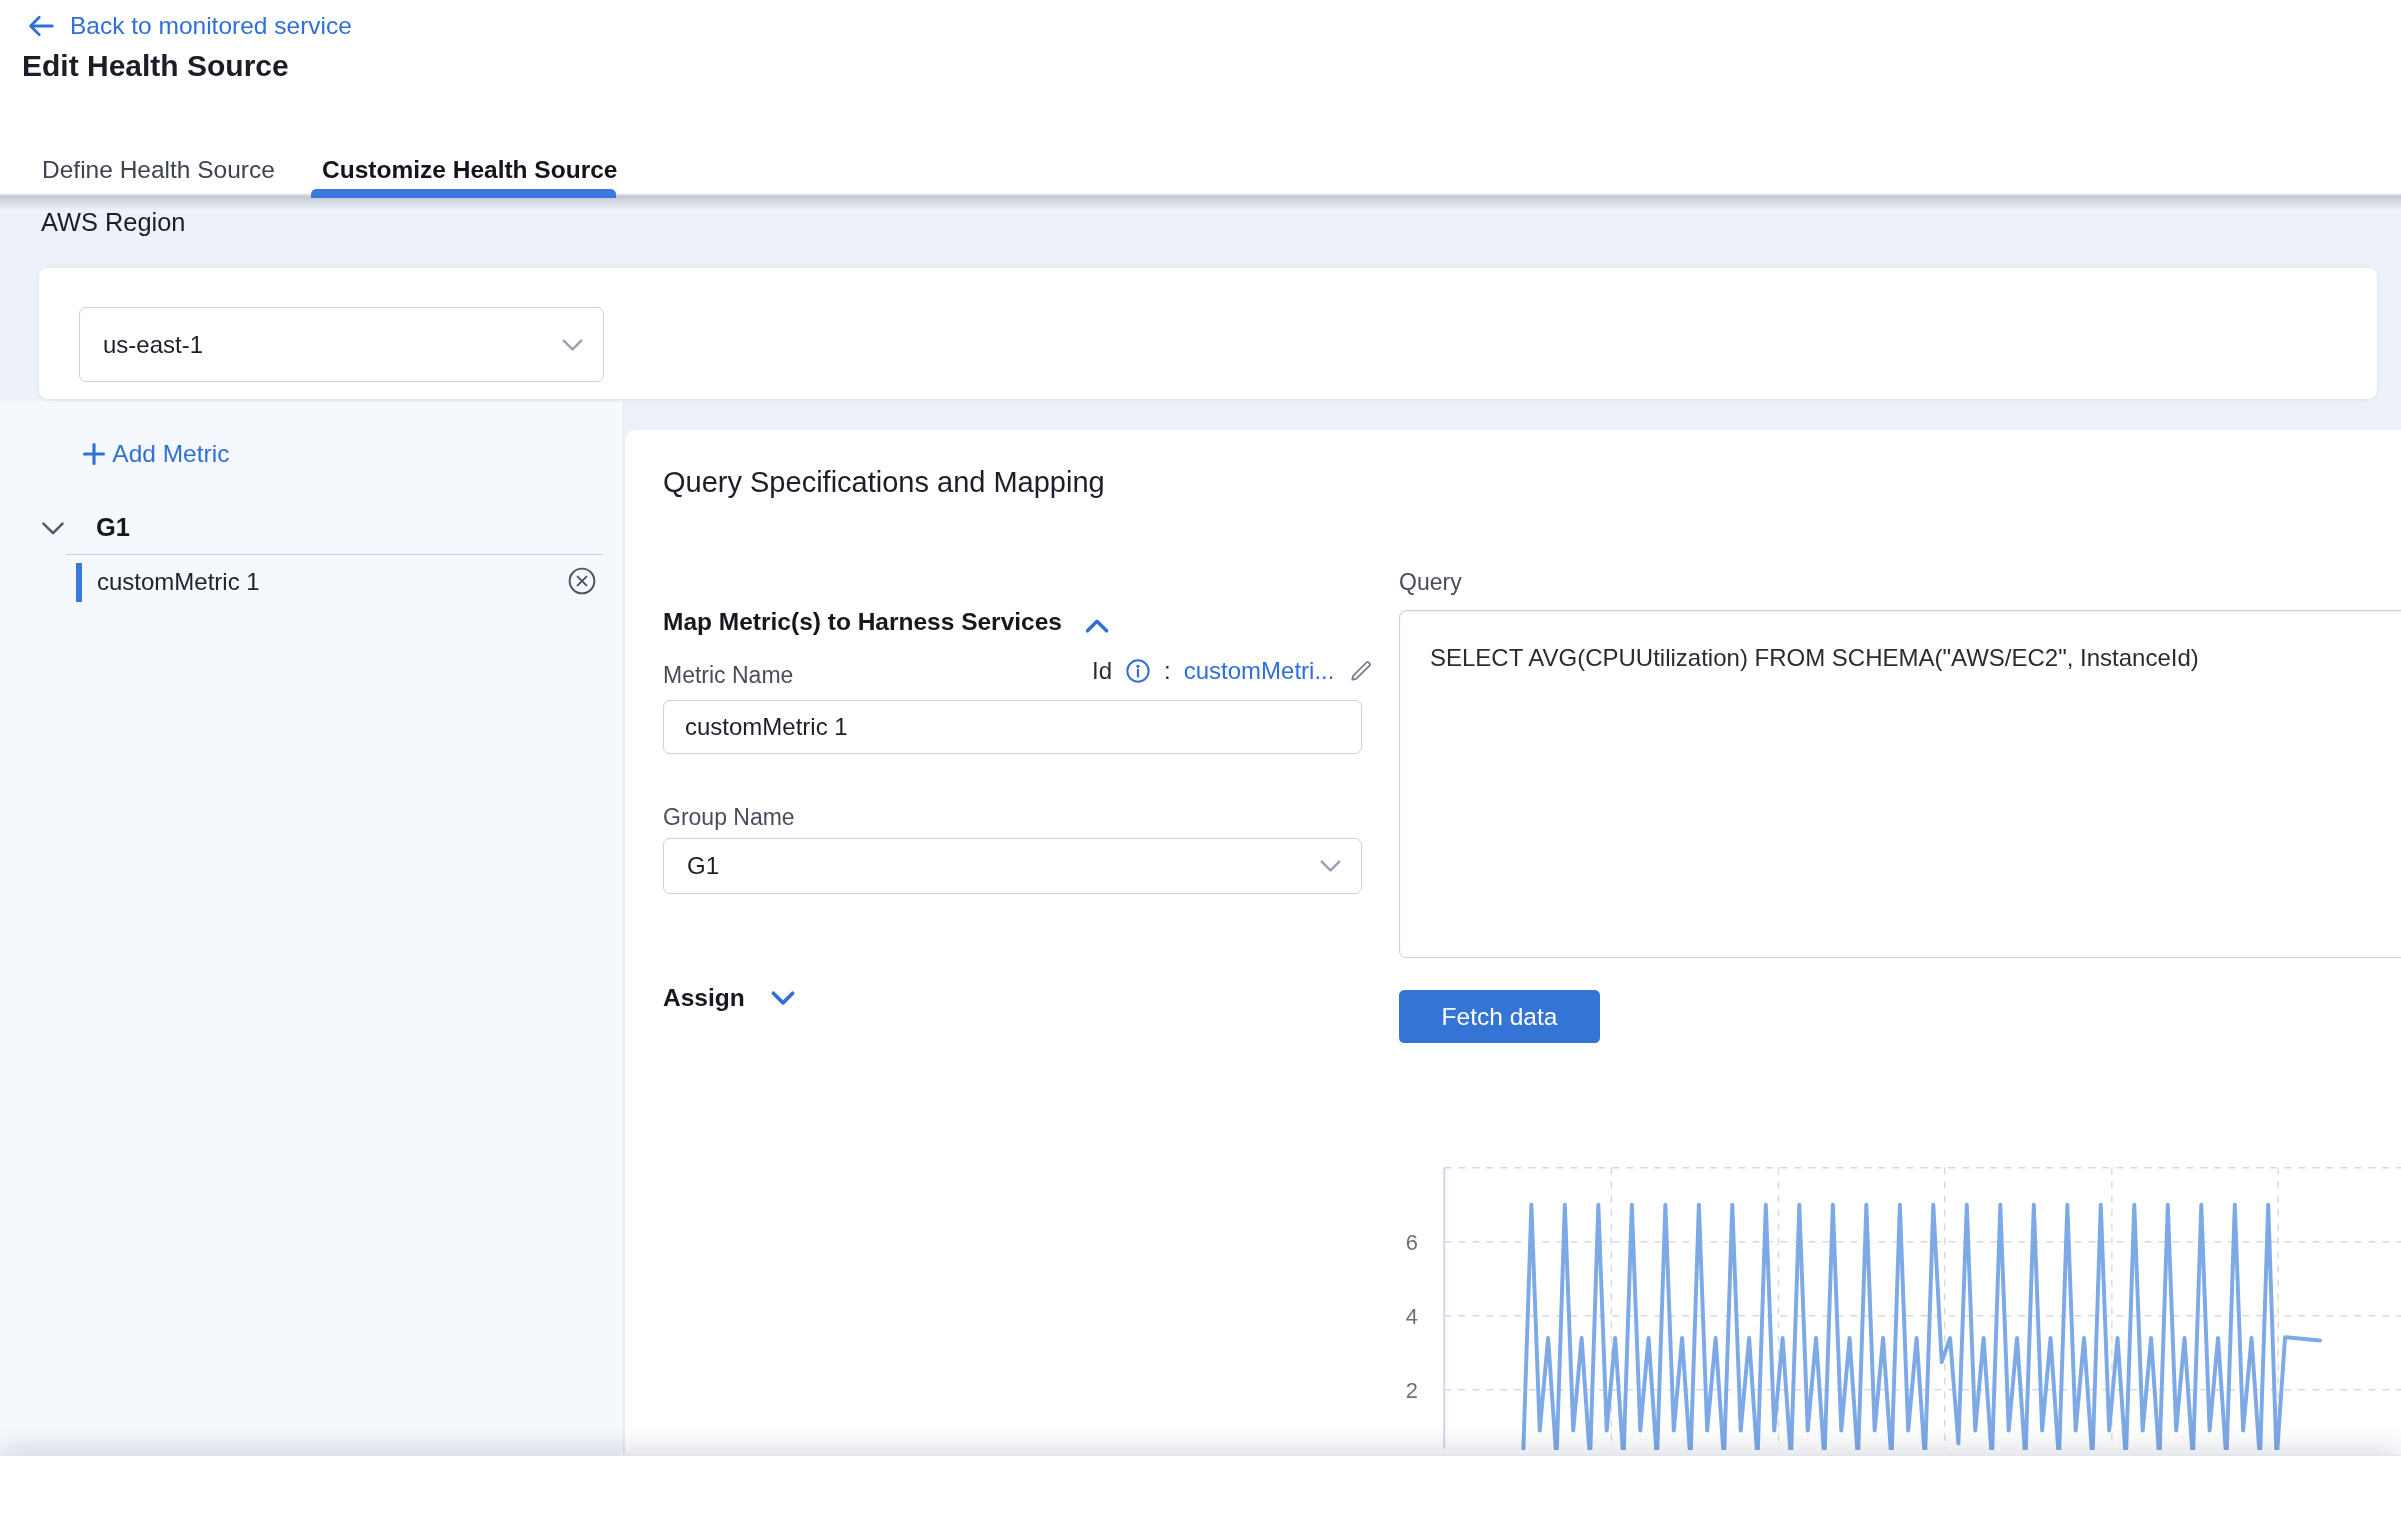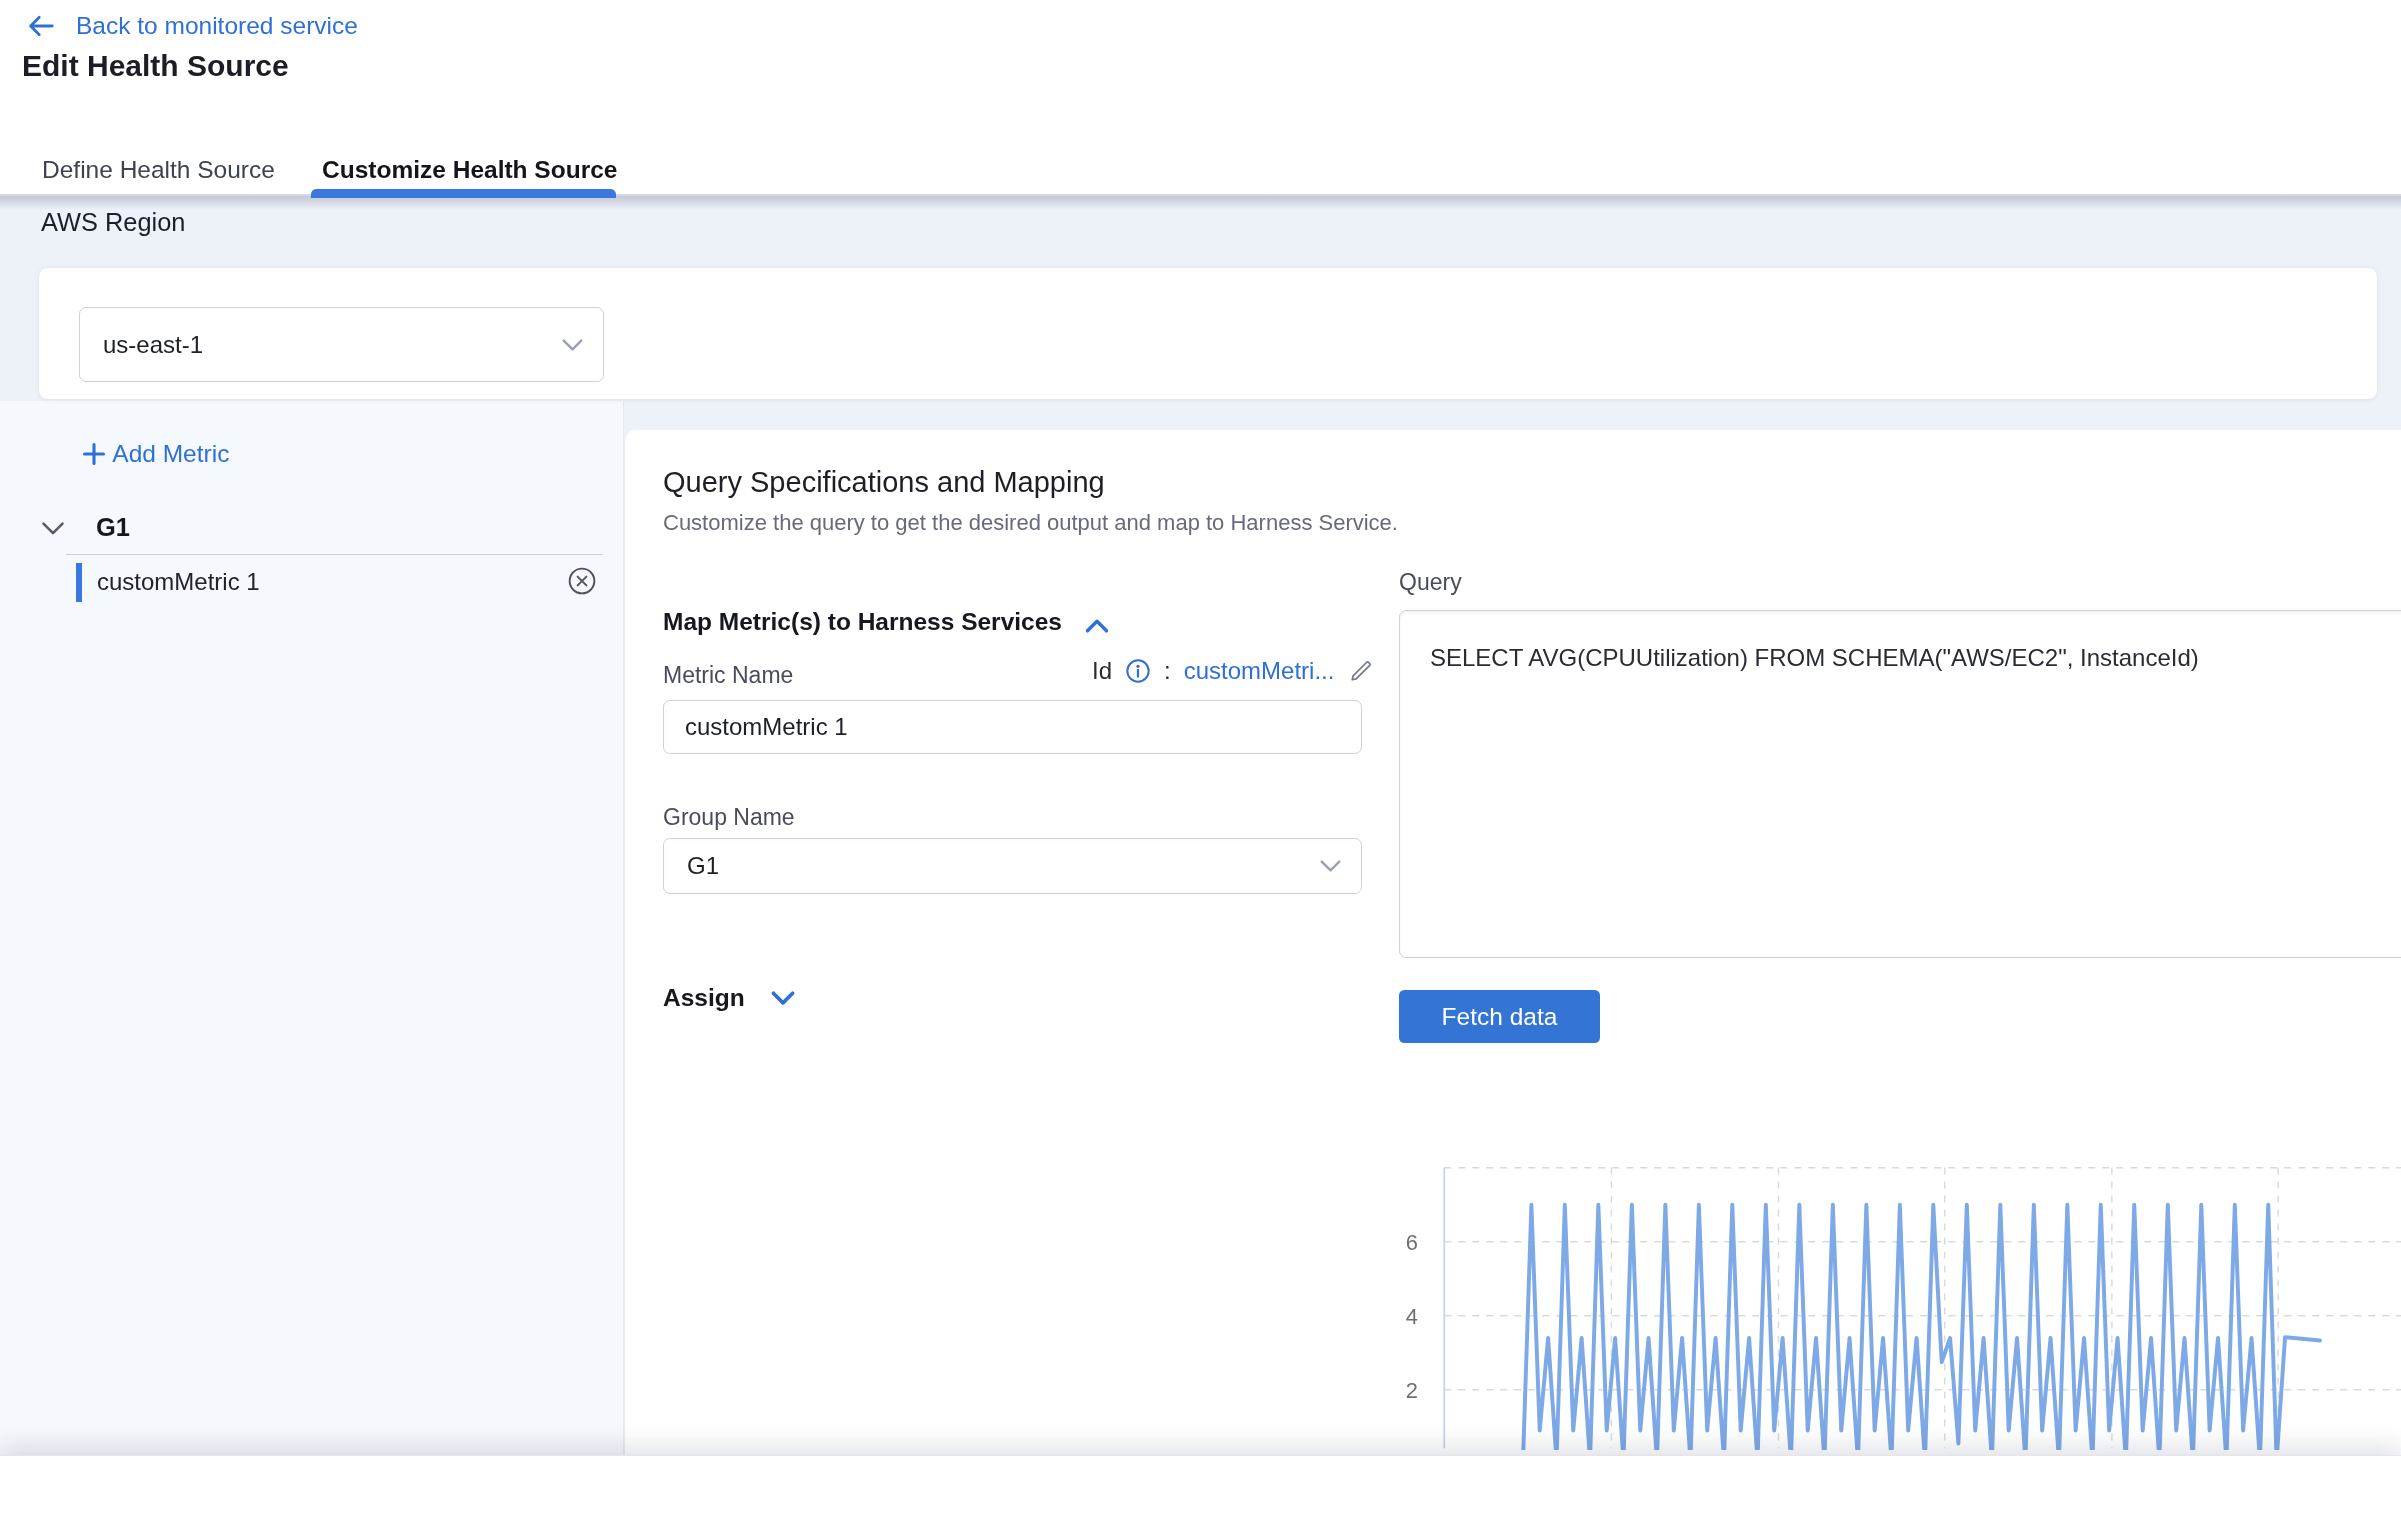--- a/index.html
+++ b/index.html
@@ -1,21 +1,21 @@
 <!DOCTYPE html>
 <html style="font-size:14px"><head>
 <meta charset="utf-8">
 <style>
   * { margin:0; padding:0; box-sizing:border-box; }
   body { font-family:"Liberation Sans", sans-serif; background:#ffffff; }
   .page { position:relative; width:2401px; height:1531px; overflow:hidden; background:#ffffff; }
 
   
   .header { position:absolute; left:0; top:0; width:2401px; height:196px; background:#ffffff; z-index:5; }
-  .back-link { position:absolute; left:26px; top:12.3px; display:flex; align-items:center; gap:20px; cursor:pointer; }
+  .back-link { position:absolute; left:26px; top:12.3px; display:flex; align-items:center; gap:14px; cursor:pointer; }
   .back-link span { color:#3070d6; font-size:24.5px; }
   .page-title { position:absolute; left:22px; top:49px; font-size:30px; font-weight:700; color:#1c1d26; }
   .tabbar-border { position:absolute; left:0; top:194px; width:2401px; height:1.8px; background:#d6d8e2; }
   .header-shadow { position:absolute; left:0; top:196px; width:2401px; height:14px;
        background:linear-gradient(rgba(82,88,112,0.28), rgba(82,88,112,0)); z-index:4; }
   .tab { position:absolute; top:156px; font-size:24.5px; color:#3f4250; cursor:pointer; }
   .tab-define { left:42px; }
   .tab-customize { left:322px; font-weight:700; color:#14151c; }
   .tab-underline { position:absolute; left:311px; top:189px; width:305px; height:8.8px;
        background:#3a78dd; border-radius:5.3px 5.3px 0 0; z-index:6; }
@@ -141,21 +141,20 @@
     <div class="bar"></div>
     <div class="txt">customMetric 1</div>
     <svg class="close" width="30" height="30" viewBox="0 0 34 34">
         <circle cx="17" cy="17" r="14" stroke="#4e5362" stroke-width="2.2" fill="none"></circle>
         <path d="M12 12 L22 22 M22 12 L12 22" stroke="#4e5362" stroke-width="2.2" stroke-linecap="round"></path>
       </svg>
   </div>
 
   <div class="main-panel"></div>
   <div class="qsm-heading">Query Specifications and Mapping</div>
-  <div class="qsm-sub">Customize the query to get the desired output and map to Harness Service.</div>
 
   <div class="map-row">
     <b>Map Metric(s) to Harness Services</b>
     <svg width="28" height="19" viewBox="0 0 32 22">
         <path d="M5 16 L16 5 L27 16" stroke="#3070d6" stroke-width="4" fill="none" stroke-linecap="round" stroke-linejoin="round"></path>
       </svg>
   </div>
 
   <div class="field-label metric-name-label">Metric Name</div>
   <div class="id-row">

